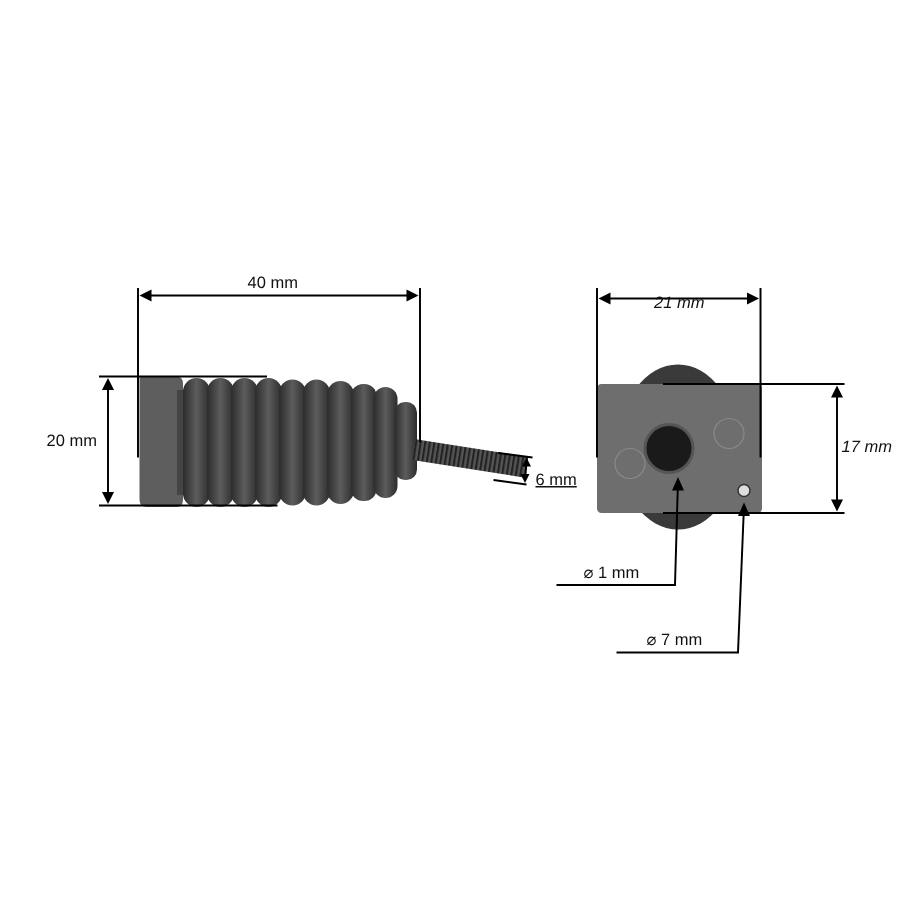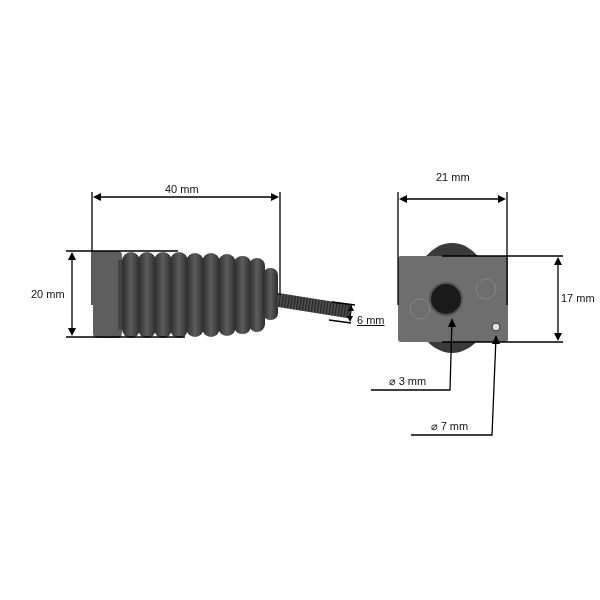--- a/index.html
+++ b/index.html
@@ -91,16 +91,16 @@
     <polygon points="558,257 554,265 562,265"></polygon>
     <polygon points="558,341 554,333 562,333"></polygon>
     <polygon points="452,318 448,327 456,327"></polygon>
     <polygon points="496,335 492,344 500,344"></polygon>
   </g>
 </svg>
 
 <span class="lbl" style="left:165px;top:183px;text-align:right;">40 mm</span>
 <span class="lbl" style="left:31px;top:288px;text-align:right;">20 mm</span>
 <span class="lbl" style="left:357px;top:314px;text-decoration:underline;">6 mm</span>
-<span class="lbl" style="left:436px;top:171px;">21 mm</span>
-<span class="lbl" style="left:561px;top:292px;">17 mm</span>
-<span class="lbl" style="left:389px;top:375px;">⌀ 3 mm</span>
+<span class="lbl" style="left:436px;top:196px;font-style:italic;">21 mm</span>
+<span class="lbl" style="left:561px;top:292px;font-style:italic;">17 mm</span>
+<span class="lbl" style="left:389px;top:375px;">⌀ 1 mm</span>
 <span class="lbl" style="left:431px;top:420px;">⌀ 7 mm</span>
 
 </body></html>

